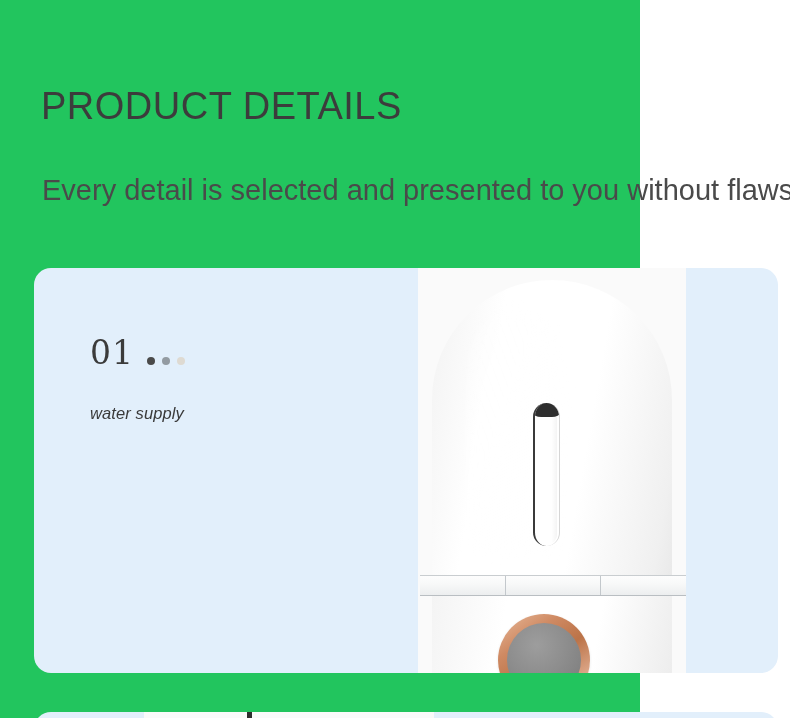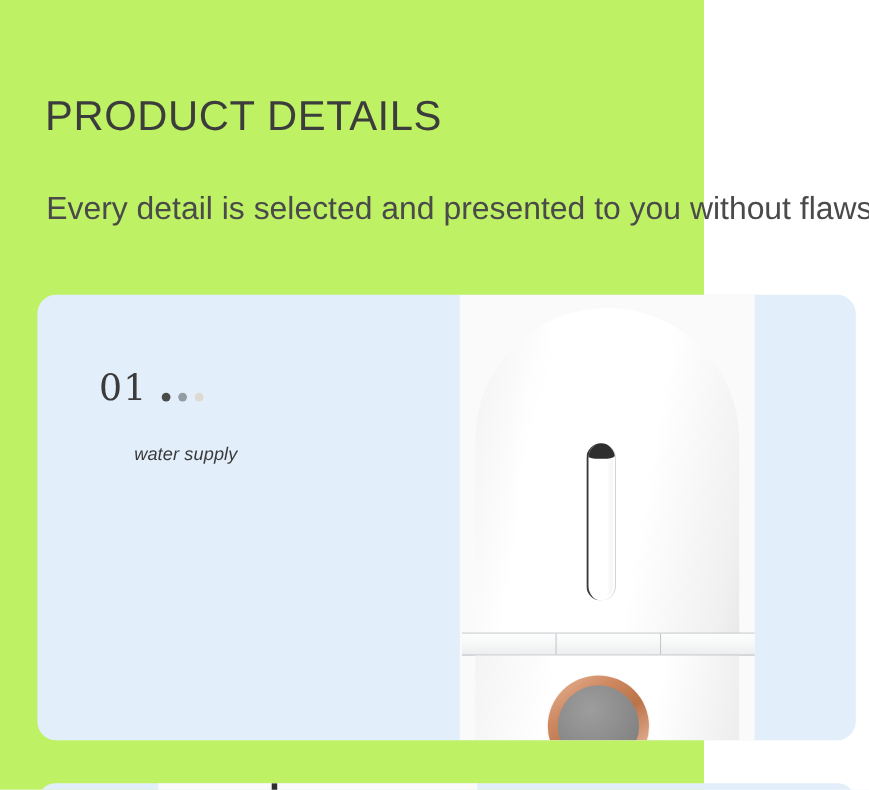--- a/index.html
+++ b/index.html
@@ -12,21 +12,21 @@
     background: #ffffff;
     font-family: "Liberation Sans", sans-serif;
     overflow: hidden;
     position: relative;
   }
 
   .page {
     position: relative;
     width: 640px;
     height: 718px;
-    background: #bef264;
+    background: #22c55e;
   }
 
   
   .section-title {
     position: absolute;
     left: 41px;
     top: 84px;
     font-size: 38px;
     line-height: 44px;
     letter-spacing: 0.5px;
@@ -104,21 +104,21 @@
 
   .desc-line {
     font-size: 16.5px;
     line-height: 19px;
     font-style: italic;
     color: #3a3a3a;
     margin-bottom: 33px;
     white-space: nowrap;
     letter-spacing: 0.1px;
   }
-  .desc-line:last-child { margin-bottom: 0; margin-left: 32px; }
+  .desc-line:last-child { margin-bottom: 0; }
 
   
   .product-photo {
     position: absolute;
     left: 384px;        
     top: 0px;
     width: 268px;       
     height: 405px;
     background: #fafafa;
     overflow: hidden;

